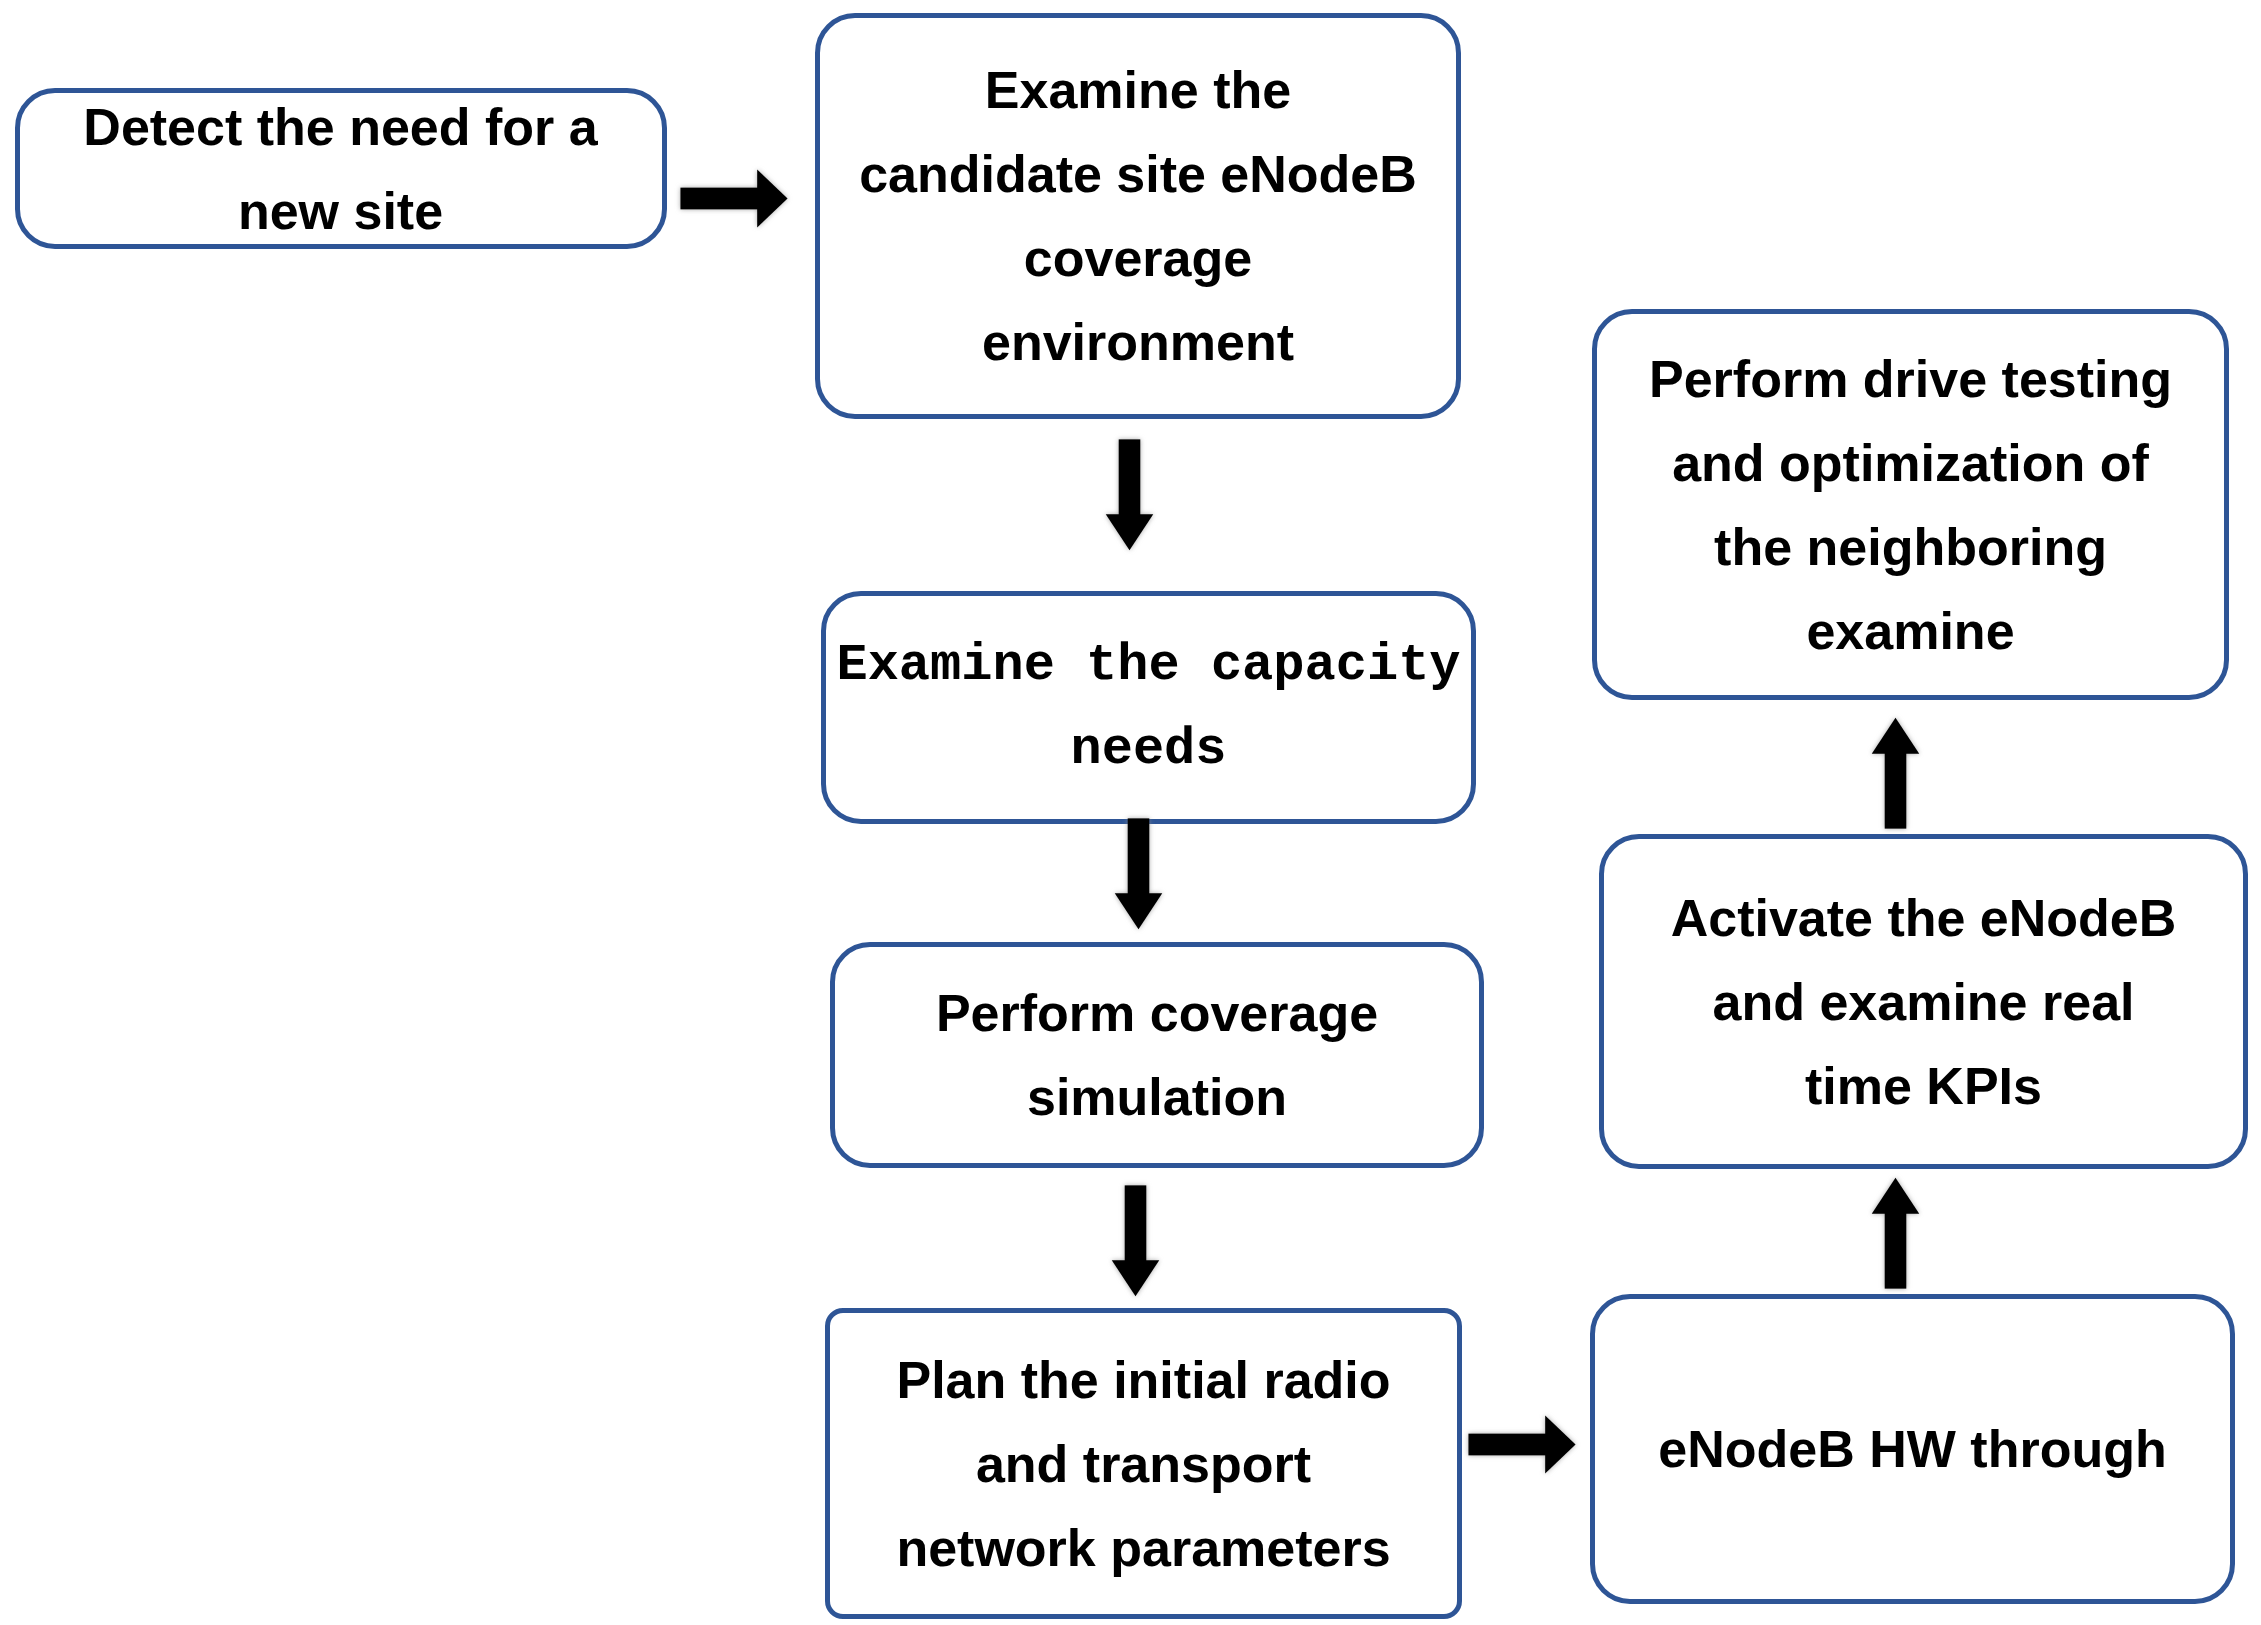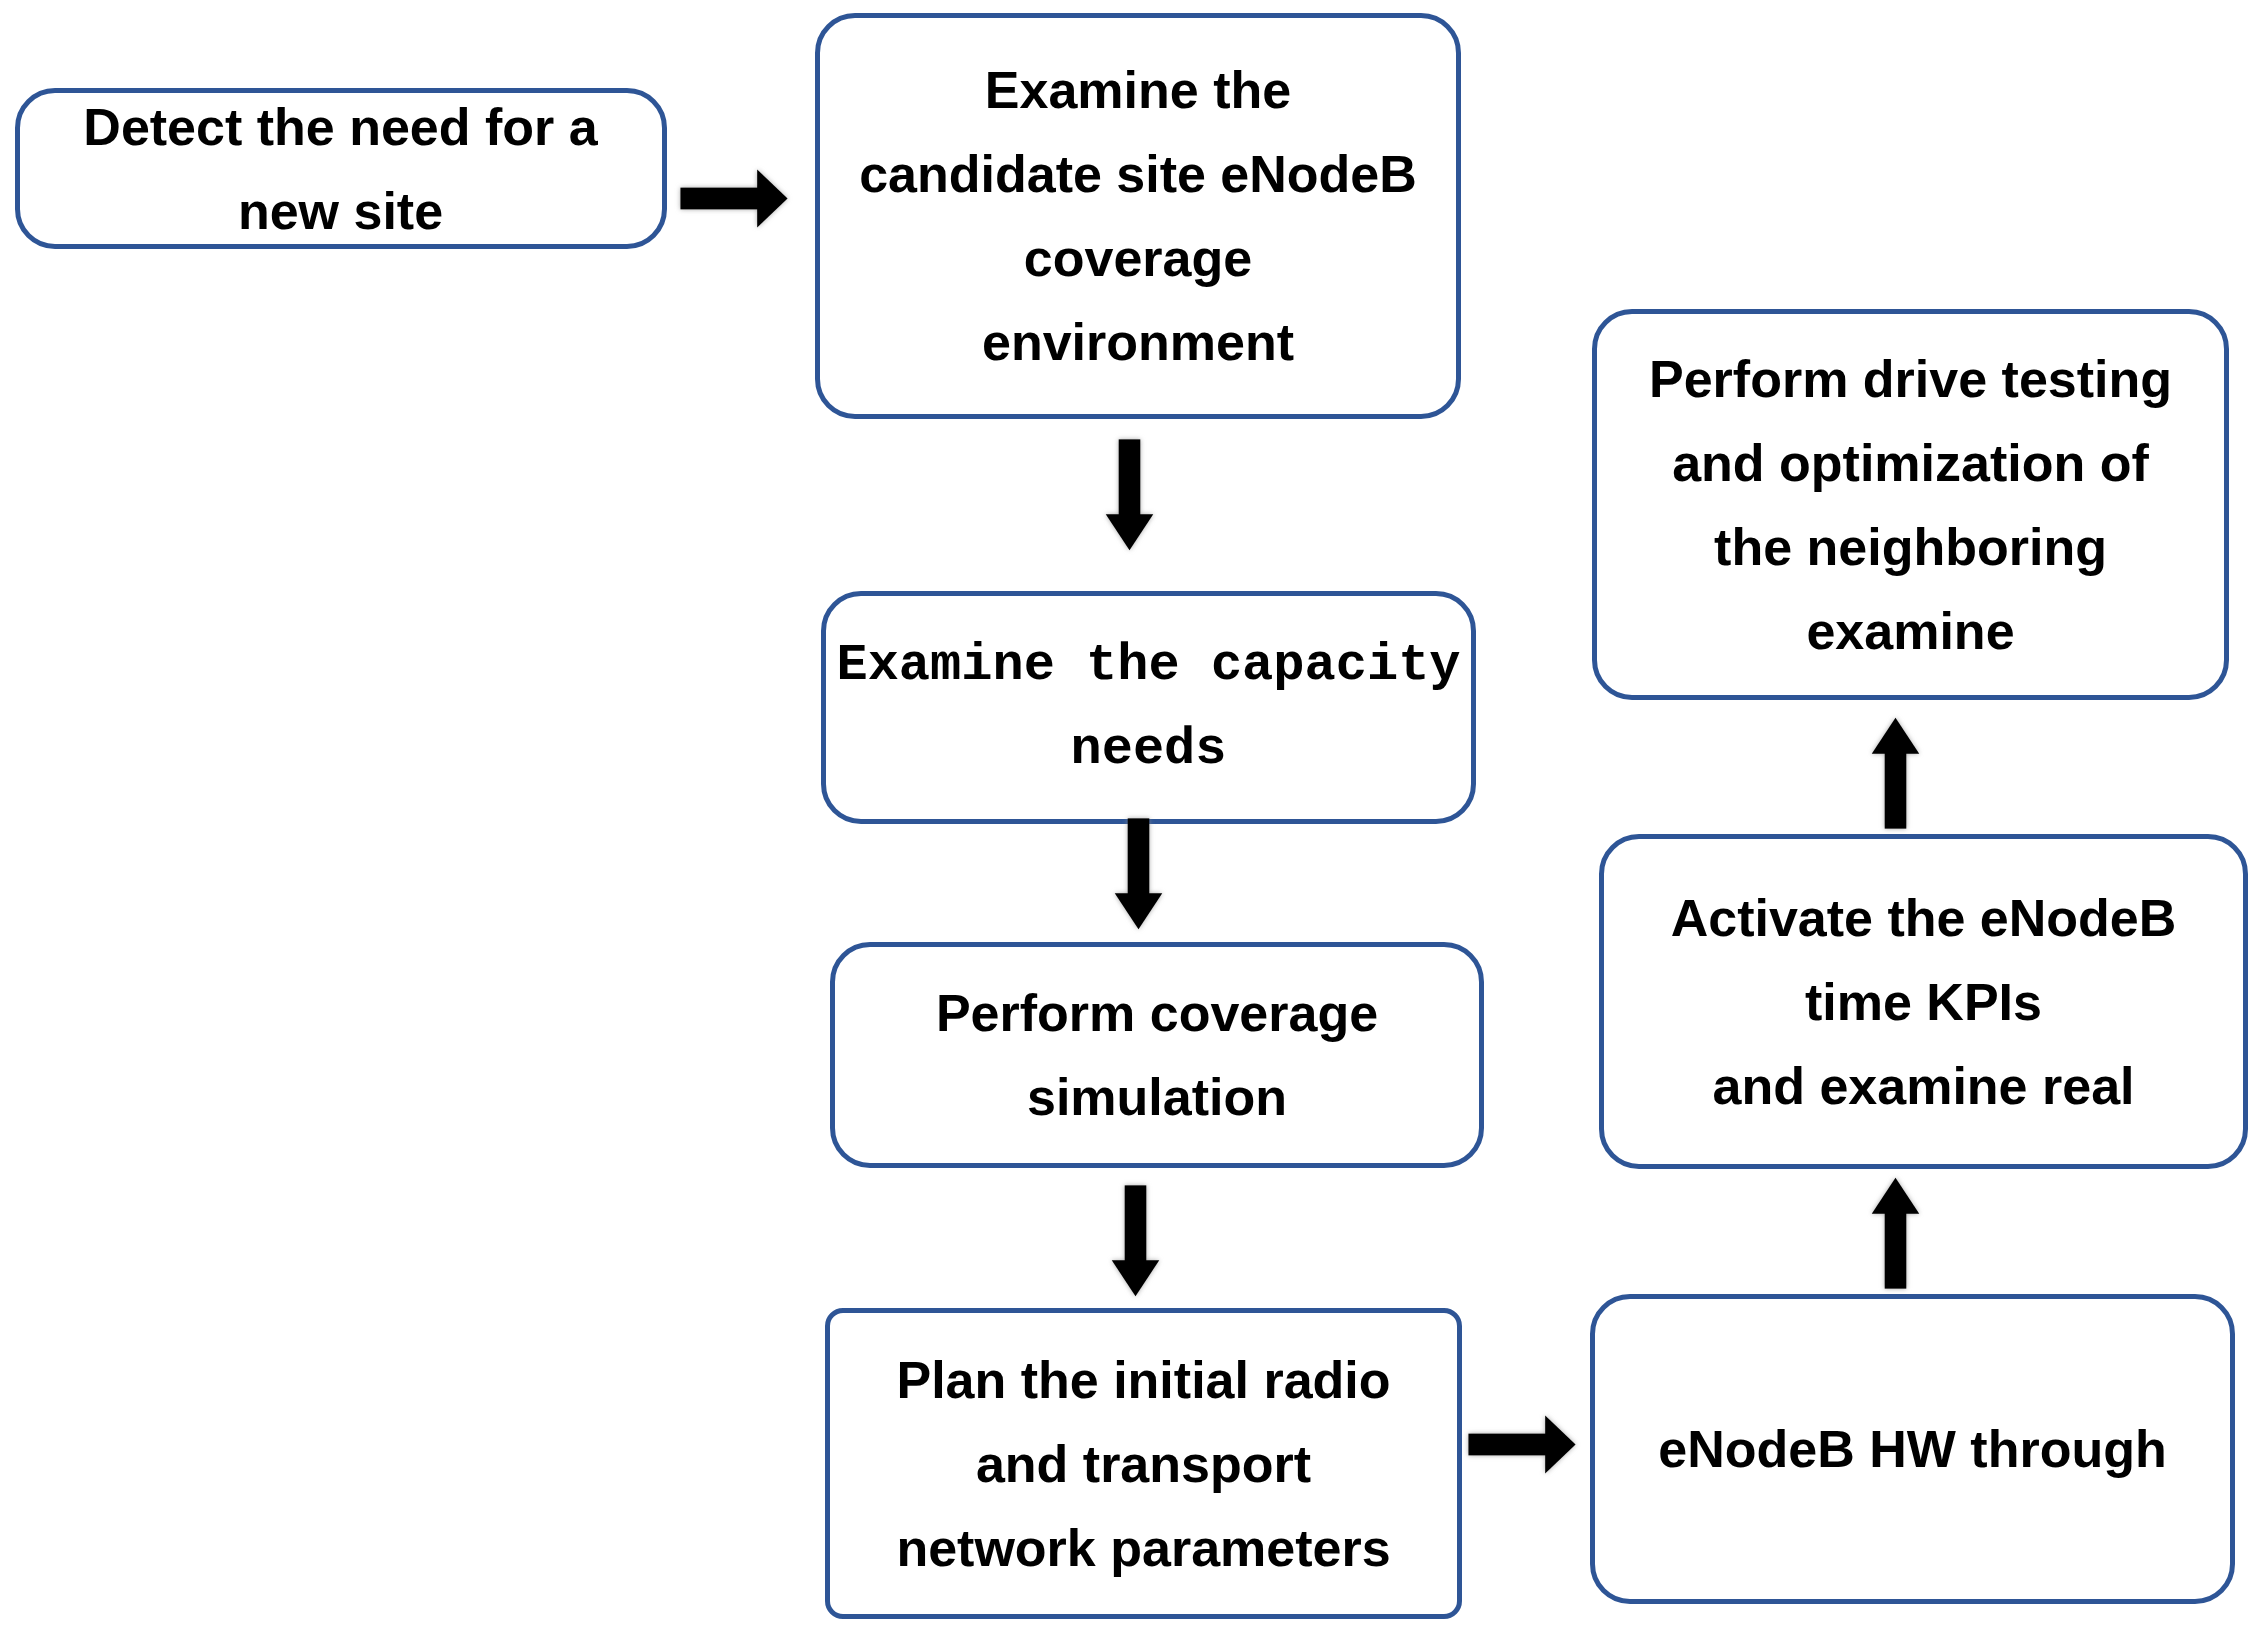--- a/index.html
+++ b/index.html
@@ -95,22 +95,22 @@
 
   <div class="node" style="left:1590px; top:1294px; width:645px; height:310px;">
     <div class="node-text">
       <div class="line">eNodeB HW through</div>
     </div>
   </div>
 
   <div class="node" style="left:1599px; top:834px; width:649px; height:335px;">
     <div class="node-text">
       <div class="line">Activate the eNodeB</div>
+      <div class="line">and examine real</div>
       <div class="line">time KPIs</div>
-      <div class="line">and examine real</div>
     </div>
   </div>
 
   <div class="node" style="left:1592px; top:309px; width:637px; height:391px;">
     <div class="node-text">
       <div class="line">Perform drive testing</div>
       <div class="line">and optimization of</div>
       <div class="line">the neighboring</div>
       <div class="line">examine</div>
     </div>

